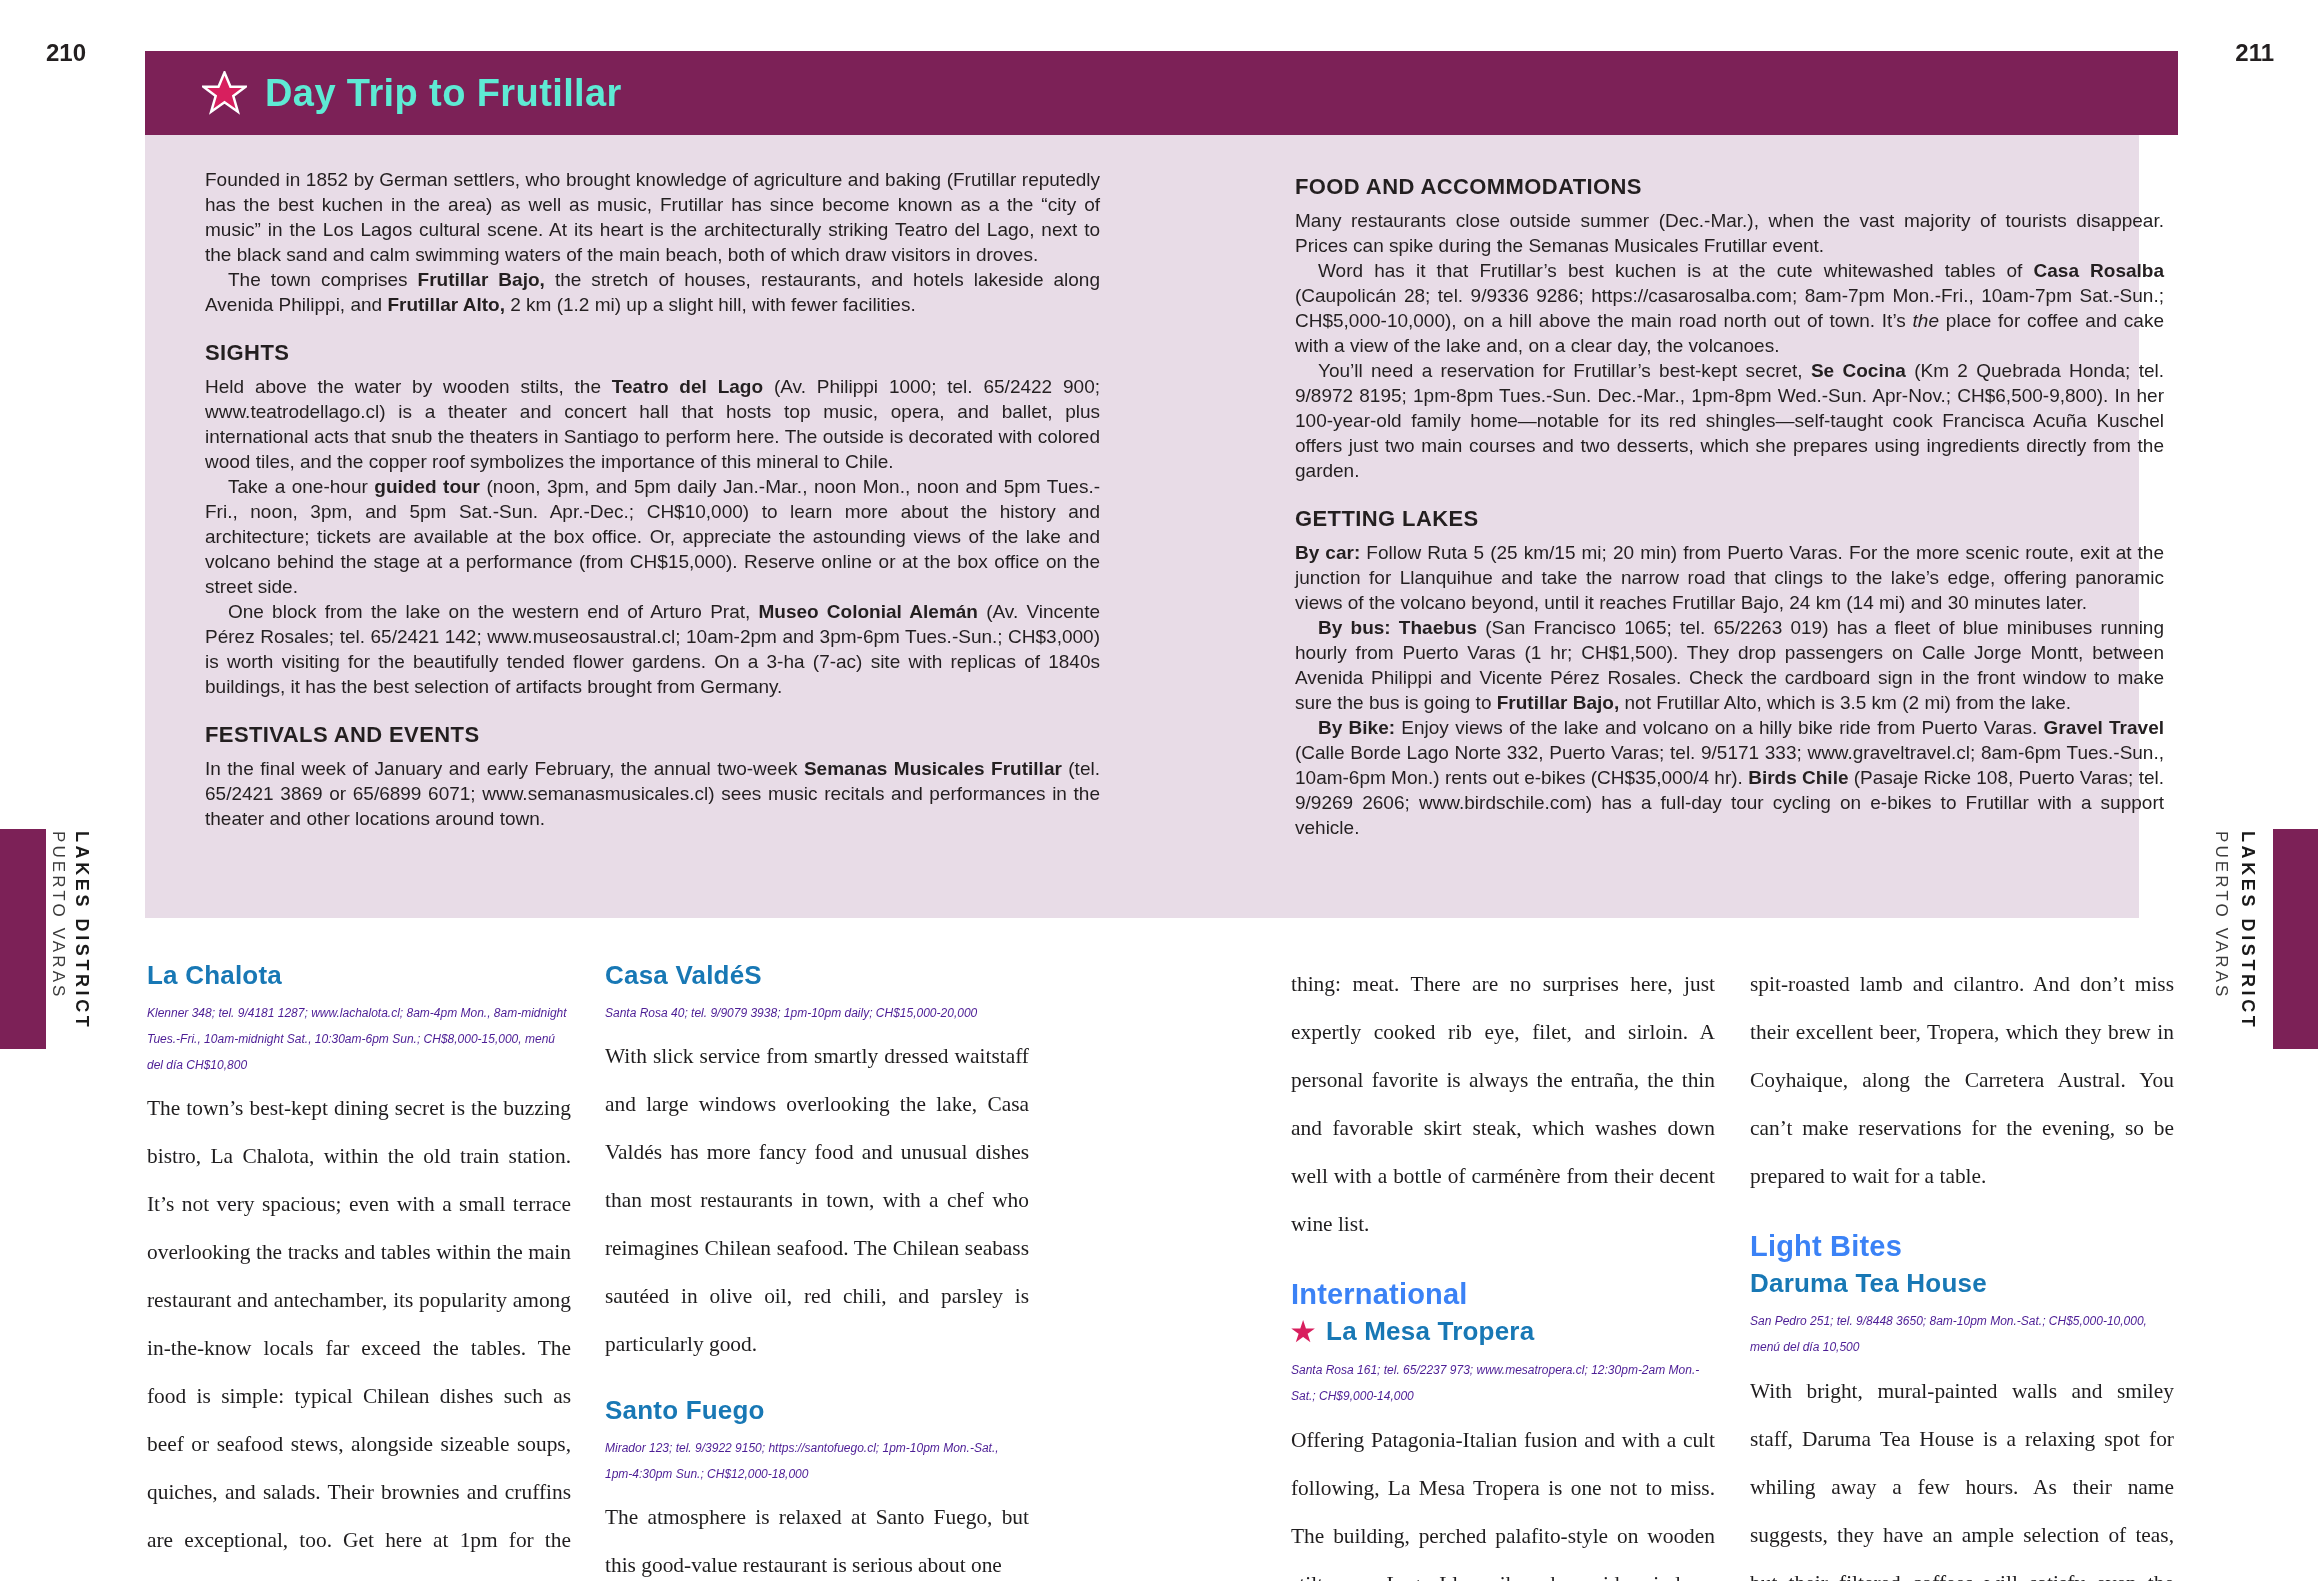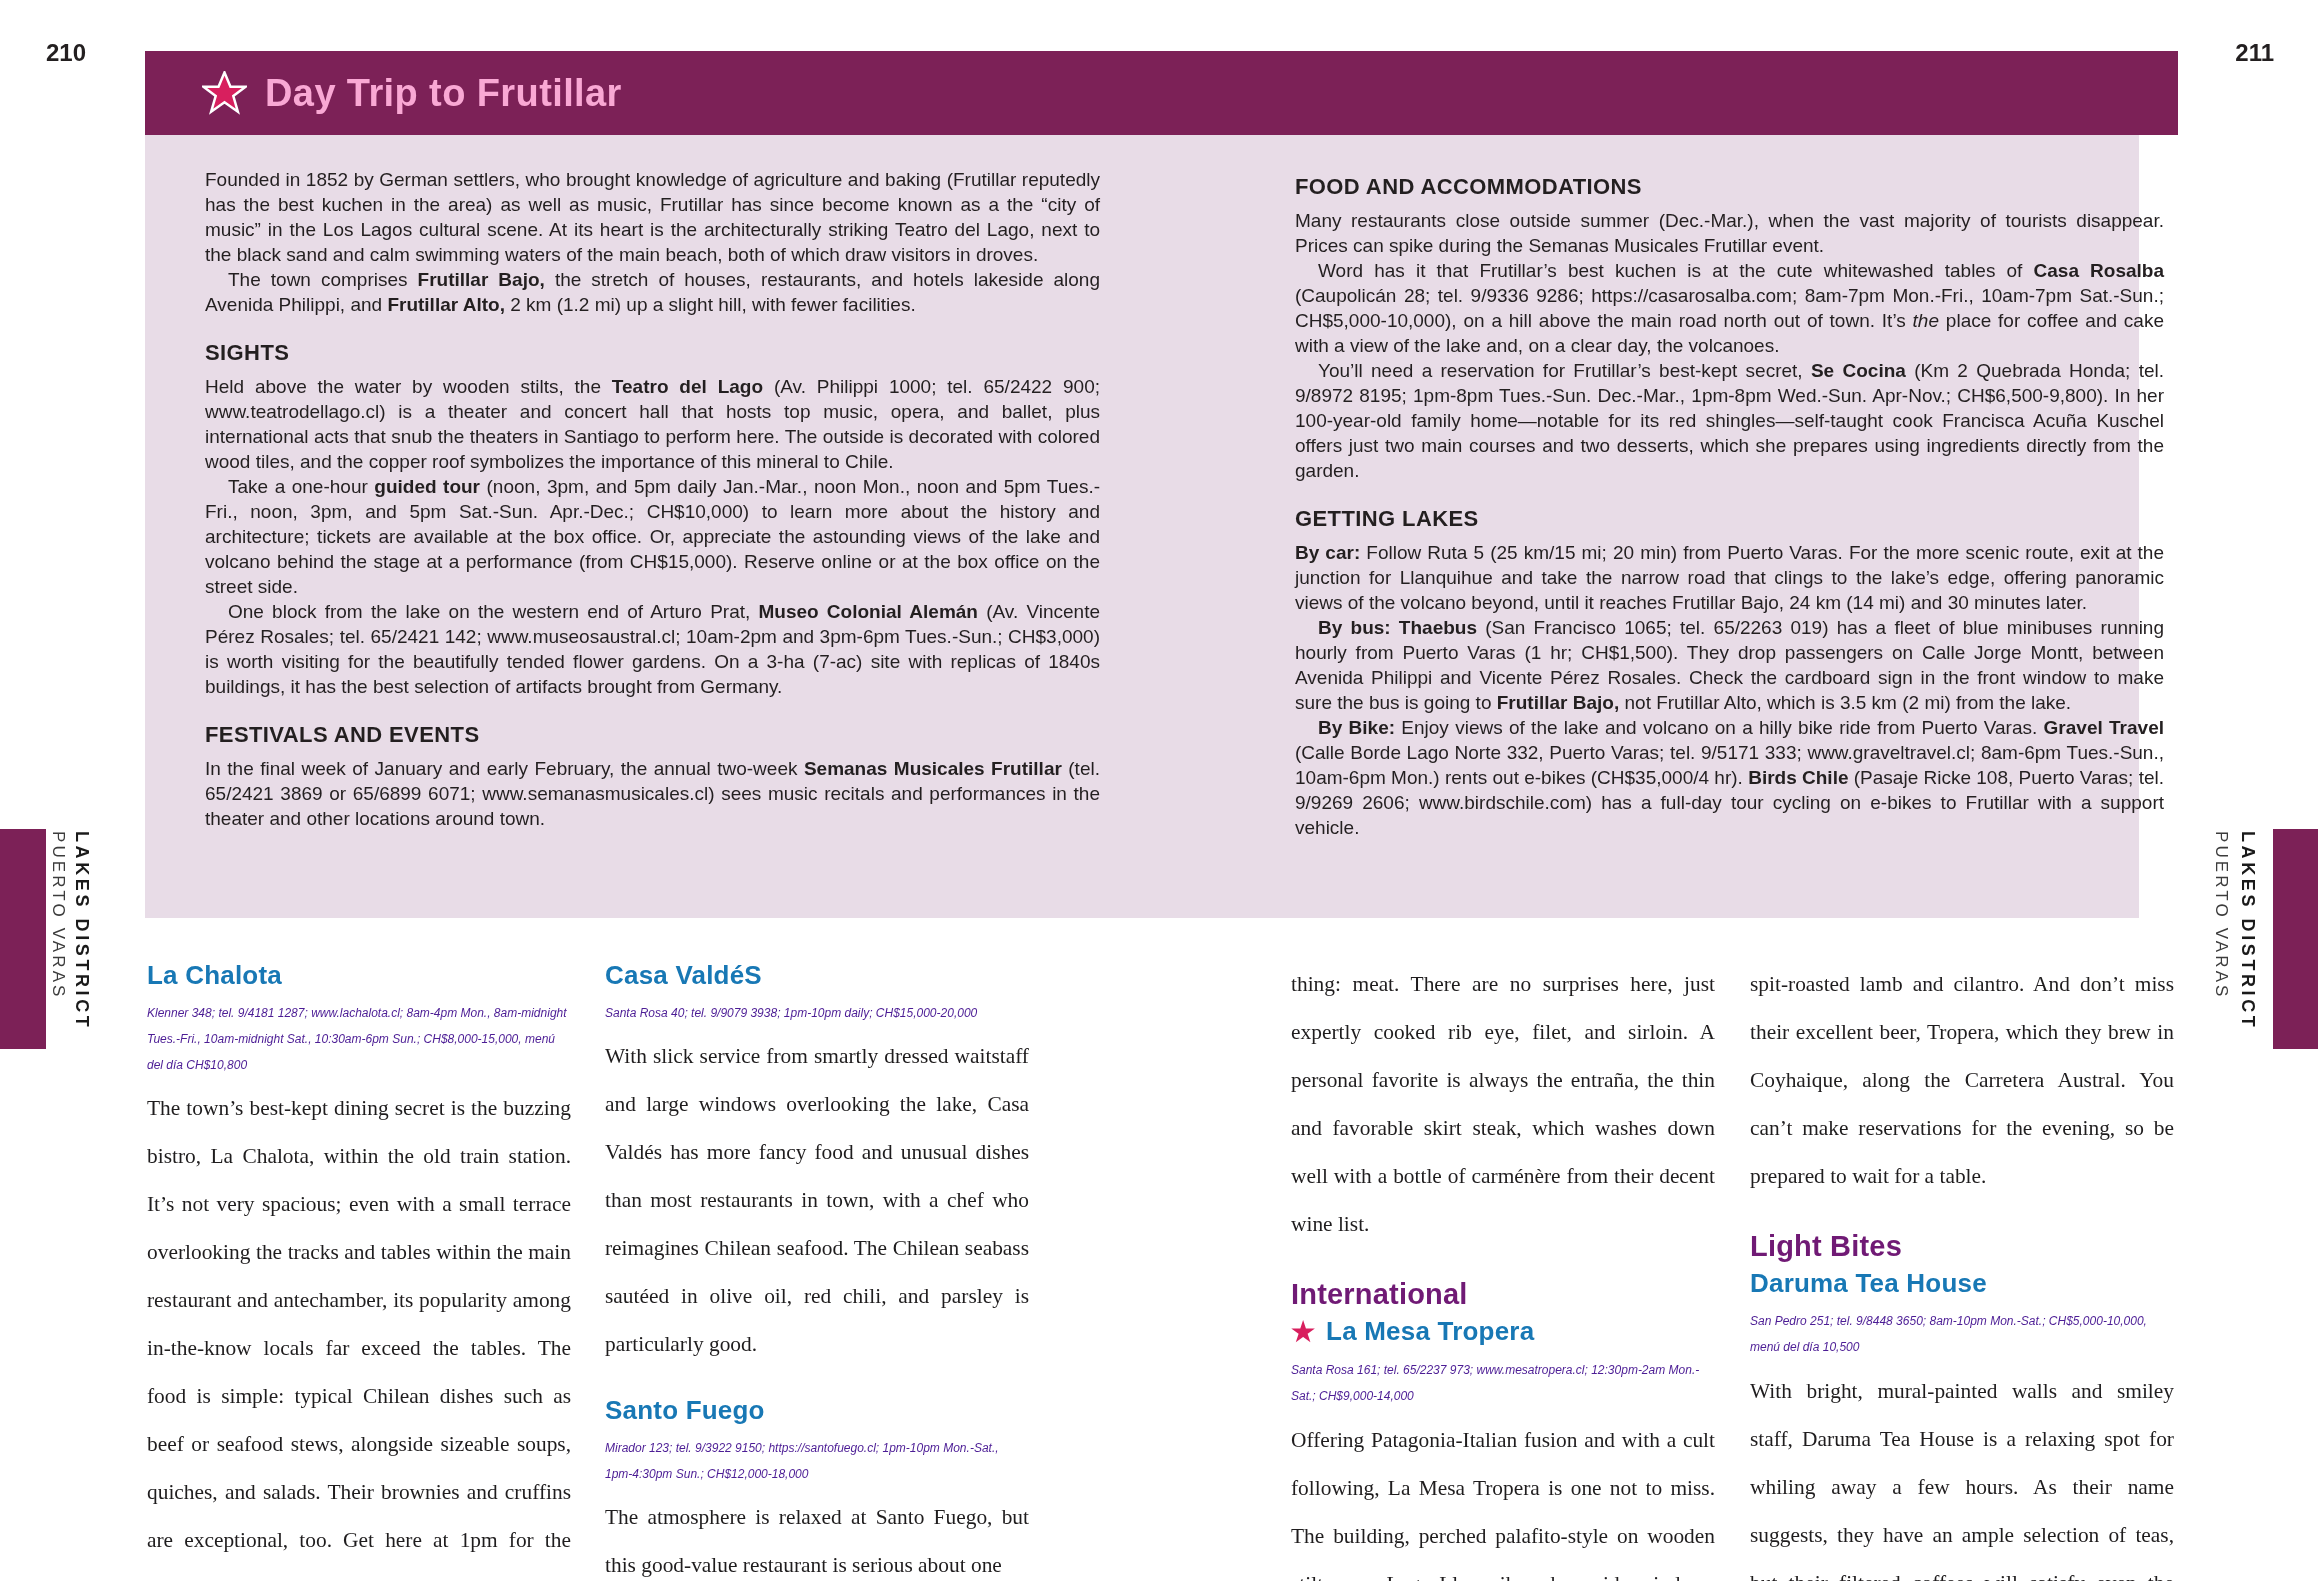--- a/index.html
+++ b/index.html
@@ -10,21 +10,21 @@
   .pageno{position:absolute;top:39px;font-size:24px;font-weight:bold;color:#231f20;}
   #pageno-left{left:46px;}
   #pageno-right{right:45px;text-align:right;}
 
   
   #feature-header{
     position:absolute;left:145px;top:51px;width:2033px;height:84px;
     background:#7c2157;display:flex;align-items:center;padding-left:57px;box-sizing:border-box;
   }
   #feature-header .star-wrap{display:flex;align-items:center;margin-right:18px;}
-  #feature-title{color:#f9a8d4;font-size:38px;font-weight:bold;letter-spacing:0.4px;}
+  #feature-title{color:#5eead4;font-size:38px;font-weight:bold;letter-spacing:0.4px;}
 
   
   #feature-box{
     position:absolute;left:145px;top:135px;width:1994px;height:783px;
     background:#e8dce7;
   }
   .boxcol{position:absolute;top:0;box-sizing:border-box;}
   #box-left{left:60px;width:895px;padding-top:32px;}
   #box-right{left:1150px;width:869px;padding-top:39px;}
   .boxcol p{
@@ -42,21 +42,21 @@
   .lcol{position:absolute;top:960px;width:424px;}
   #lcol-1{left:147px;}
   #lcol-2{left:605px;}
   #lcol-3{left:1291px;}
   #lcol-4{left:1750px;}
   .venue{
     color:#1878b5;font-size:26px;font-weight:bold;margin:0 0 9px 0;letter-spacing:0.2px;
   }
   .lcol .venue ~ .venue, .lcol p + .venue{margin-top:27px;}
   .section{
-    color:#701a75;font-size:29px;font-weight:bold;margin:30px 0 5.4px 0;letter-spacing:0.2px;
+    color:#3b82f6;font-size:29px;font-weight:bold;margin:30px 0 5.4px 0;letter-spacing:0.2px;
   }
   .section + .venue{margin-top:0;}
   .star{color:#d81f5e;font-size:27px;margin-right:10.7px;vertical-align:-0.9px;}
   .details{
     font-style:italic;font-size:12px;line-height:26px;margin:0 0 6.2px 0;color:#4c1d95;
   }
   .lbody{
     font-family:"Liberation Serif", serif;font-size:21.4px;line-height:48px;
     text-align:justify;margin:0;color:#1f1d1e;
   }

